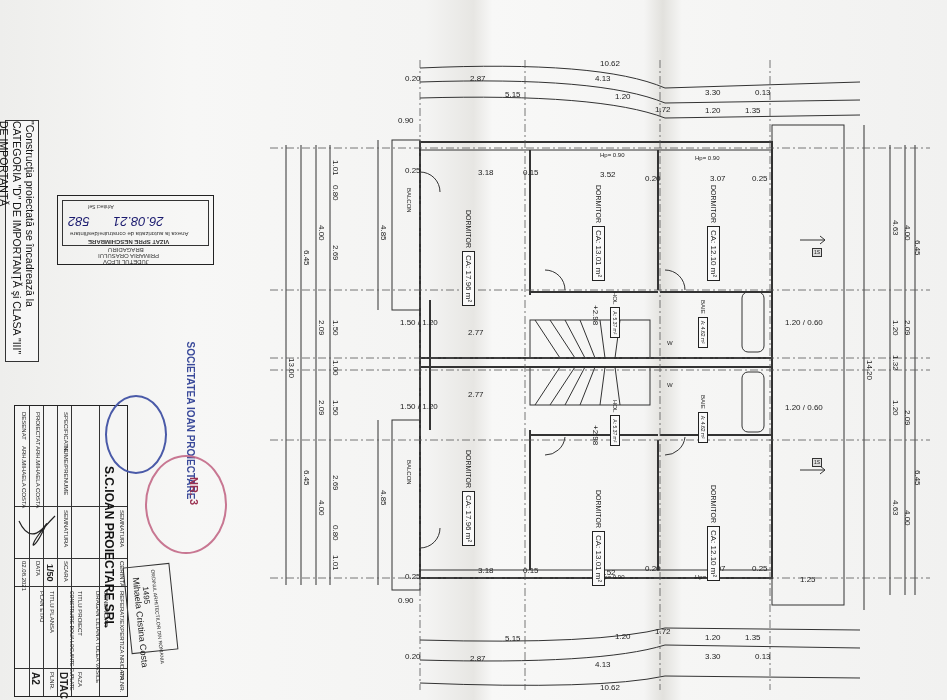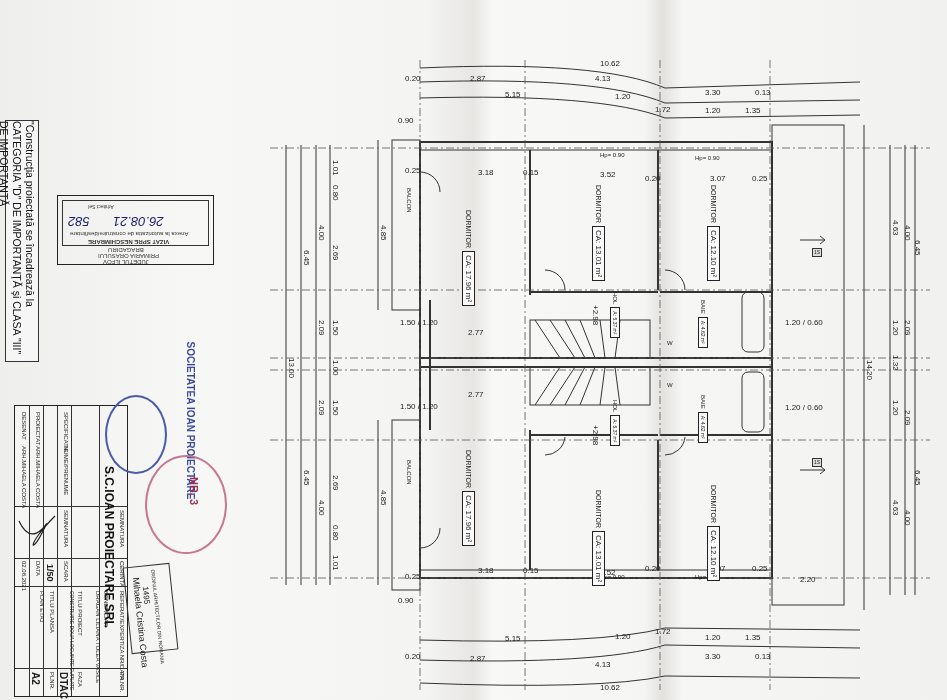--- a/index.html
+++ b/index.html
@@ -224,21 +224,21 @@
   <div class="dimv" style="left:900px;top:320px;">1.20</div>
   <div class="dimv" style="left:900px;top:355px;">1.32</div>
   <div class="dimv" style="left:900px;top:400px;">1.20</div>
   <div class="dimv" style="left:900px;top:500px;">4.63</div>
   <div class="dimv" style="left:912px;top:225px;">4.00</div>
   <div class="dimv" style="left:912px;top:320px;">2.09</div>
   <div class="dimv" style="left:912px;top:410px;">2.09</div>
   <div class="dimv" style="left:912px;top:510px;">4.00</div>
   <div class="dimv" style="left:922px;top:240px;">6.45</div>
   <div class="dimv" style="left:922px;top:470px;">6.45</div>
-  <div class="dim" style="left:800px;top:575px;">2.20</div>
+  <div class="dim" style="left:800px;top:575px;">1.25</div>
   <div class="axis-tag" style="left:812px;top:248px;">1S</div>
   <div class="axis-tag" style="left:812px;top:458px;">1S</div>
 
   <div class="dim" style="left:405px;top:166px;">0.25</div>
   <div class="dim" style="left:478px;top:168px;">3.18</div>
   <div class="dim" style="left:523px;top:168px;">0.15</div>
   <div class="dim" style="left:600px;top:170px;">3.52</div>
   <div class="dim" style="left:645px;top:174px;">0.20</div>
   <div class="dim" style="left:710px;top:174px;">3.07</div>
   <div class="dim" style="left:752px;top:174px;">0.25</div>

